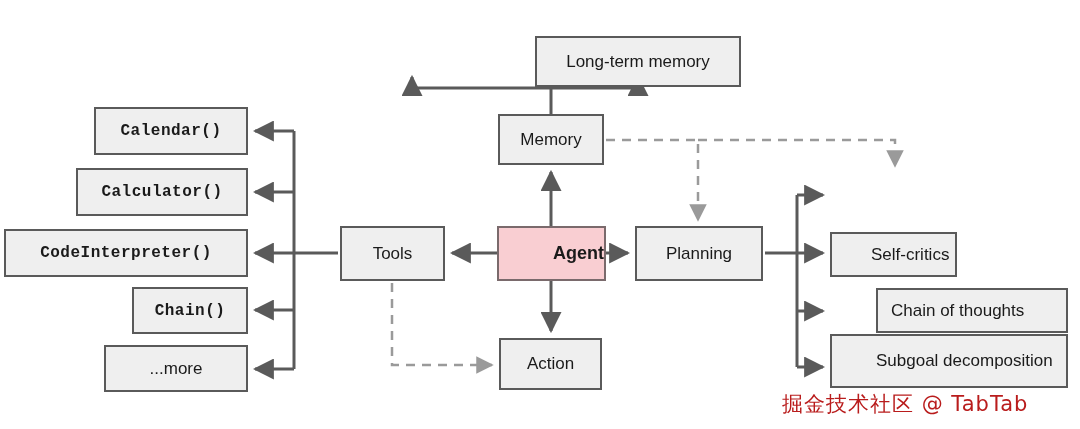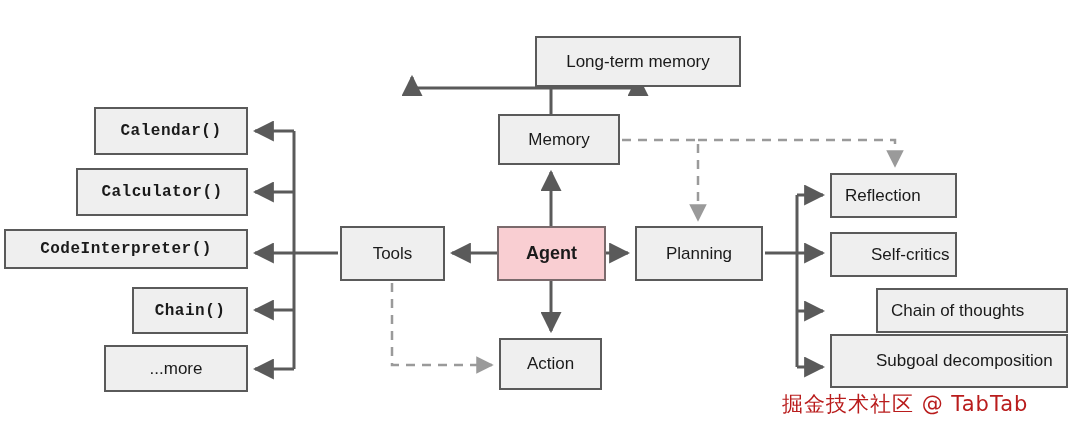--- a/index.html
+++ b/index.html
@@ -45,20 +45,21 @@
   }
   .node.leftalign {
     justify-content: flex-start;
     padding-left: 13px;
   }
   .node.accent {
     background: #f9ced2;
     border-color: #7a6a6c;
     font-weight: bold;
     font-size: 18px;
+    justify-content: flex-end;
   }
   .node.heavy {
     border-color: #5a5a5a;
   }
   #watermark {
     position: absolute;
     left: 782px;
     top: 390px;
     font-size: 21px;
     color: #b91c1c;
@@ -119,21 +120,21 @@
       <path d="M 698 140 L 895 140 L 895 166" marker-end="url(#arrow-dash)"></path>
 
       <path d="M 392 283 L 392 365 L 492 365" marker-end="url(#arrow-dash)"></path>
     </g>
   </svg>
 
   <div class="node heavy" style="left:535px; top:36px; width:206px; height:51px;">
     <span>Long-term memory</span>
   </div>
 
-  <div class="node heavy" style="left:498px; top:114px; width:122px; height:51px;">
+  <div class="node heavy" style="left:498px; top:114px; width:106px; height:51px;">
     <span>Memory</span>
   </div>
   <div class="node accent" style="left:497px; top:226px; width:109px; height:55px;">
     <span>Agent</span>
   </div>
   <div class="node heavy" style="left:499px; top:338px; width:103px; height:52px;">
     <span>Action</span>
   </div>
 
   <div class="node heavy" style="left:340px; top:226px; width:105px; height:55px;">
@@ -142,33 +143,30 @@
   <div class="node heavy" style="left:635px; top:226px; width:128px; height:55px;">
     <span>Planning</span>
   </div>
 
   <div class="node mono heavy" style="left:94px; top:107px; width:154px; height:48px;">
     <span>Calendar()</span>
   </div>
   <div class="node mono heavy" style="left:76px; top:168px; width:172px; height:48px;">
     <span>Calculator()</span>
   </div>
-  <div class="node mono heavy" style="left:4px; top:229px; width:244px; height:40px;">
+  <div class="node mono heavy" style="left:4px; top:229px; width:244px; height:48px;">
     <span>CodeInterpreter()</span>
   </div>
   <div class="node mono heavy" style="left:132px; top:287px; width:116px; height:47px;">
     <span>Chain()</span>
   </div>
   <div class="node heavy" style="left:104px; top:345px; width:144px; height:47px;">
     <span>...more</span>
   </div>
 
-  <div class="node leftalign heavy" style="left:830px; top:173px; width:127px; height:45px;">
-    <span>Reflection</span>
-  </div>
   <div class="node leftalign heavy" style="left:830px; top:232px; width:127px; height:45px;padding-left:39px;">
     <span>Self-critics</span>
   </div>
   <div class="node leftalign heavy" style="left:830px; top:288px; width:192px; height:45px;margin-left:46px;">
     <span>Chain of thoughts</span>
   </div>
   <div class="node leftalign heavy" style="left:830px; top:334px; width:238px; height:54px;padding-left:44px;">
     <span>Subgoal decomposition</span>
   </div>
 

